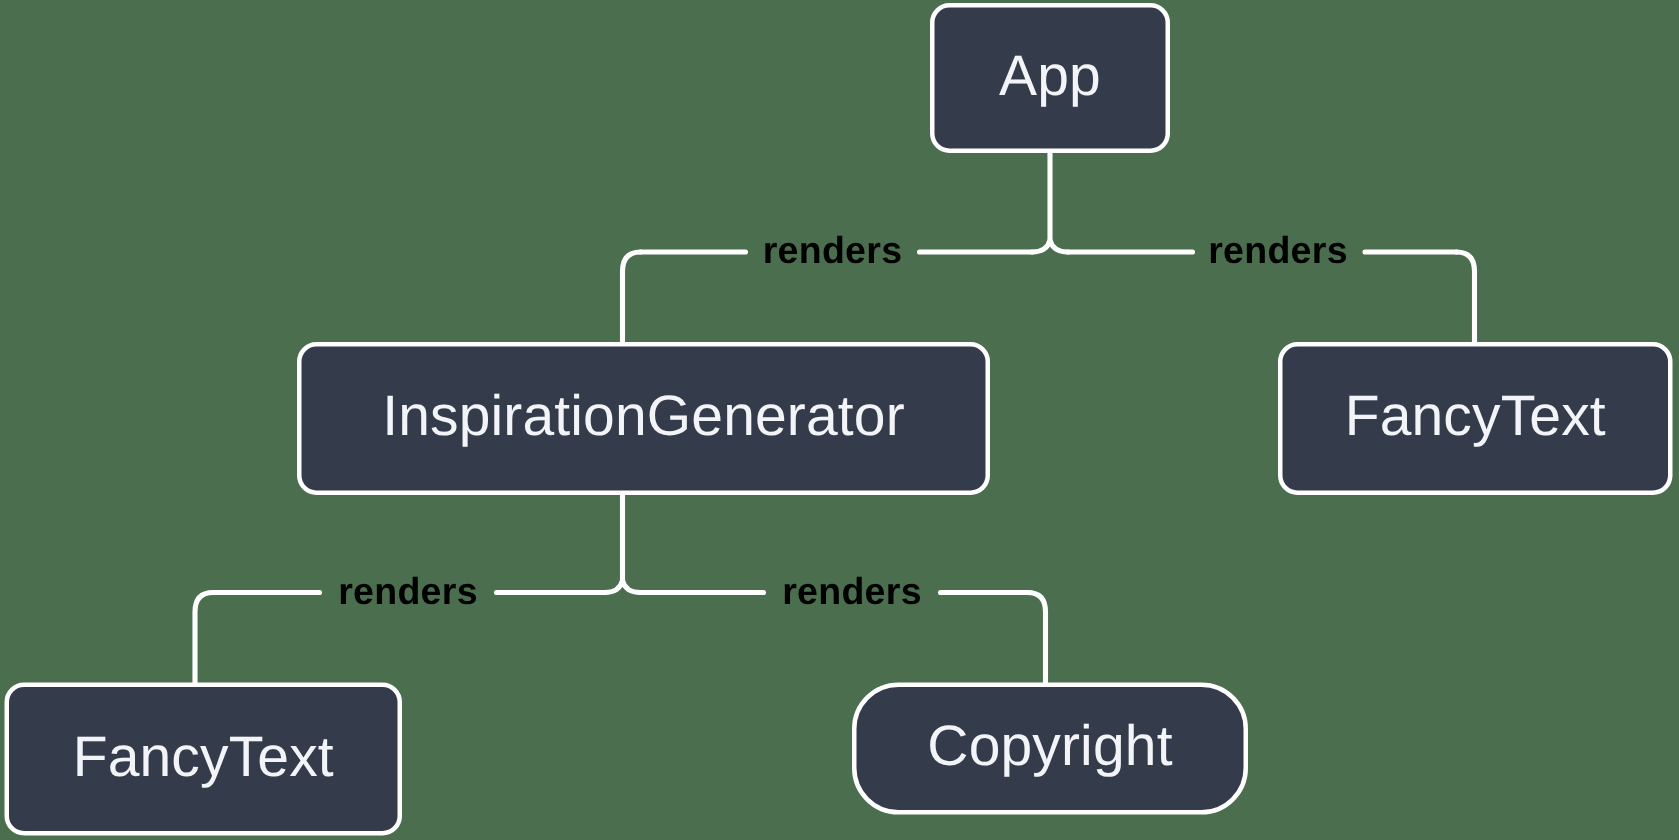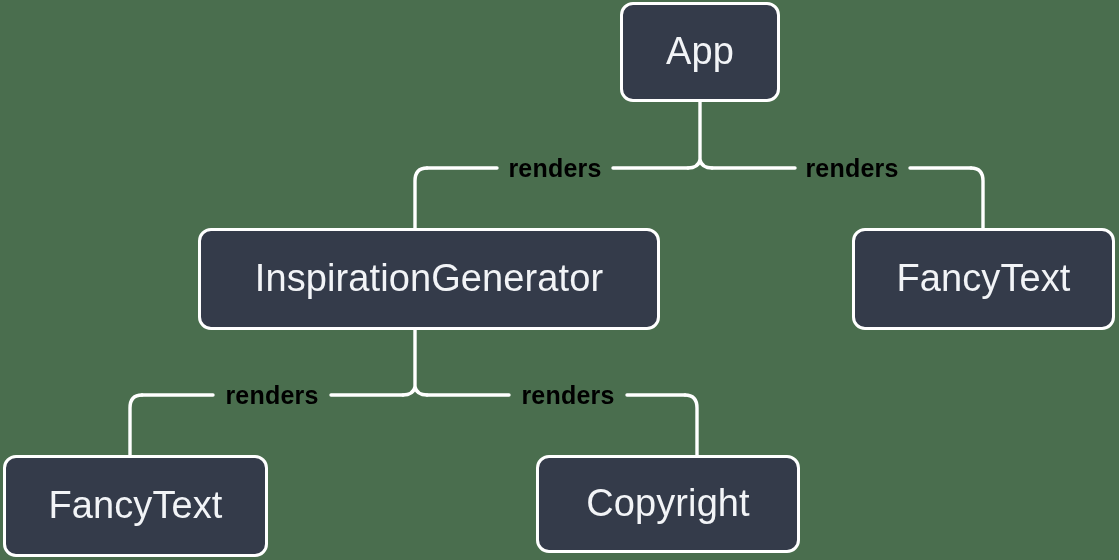--- a/index.html
+++ b/index.html
@@ -56,21 +56,21 @@
     white-space: nowrap;
     transform: translate(-50%, -50%);
     letter-spacing: 0.2px;
   }
 
   
   #node-app            { left: 620px; top: 2px;   width: 160px; height: 100px; }
   #node-inspiration    { left: 198px; top: 228px; width: 462px; height: 102px; }
   #node-fancytext-right{ left: 852px; top: 228px; width: 263px; height: 102px; }
   #node-fancytext-left { left: 3px;   top: 455px; width: 265px; height: 102px; }
-  #node-copyright      { left: 536px; top: 455px; width: 264px; height: 98px; }
+  #node-copyright      { left: 568px; top: 455px; width: 264px; height: 88px; border-radius: 31px; }
 
   
   #label-app-inspiration     { left: 555px; top: 168px; }
   #label-app-fancytext       { left: 852px; top: 168px; }
   #label-insp-fancytext      { left: 272px; top: 395px; }
   #label-insp-copyright      { left: 568px; top: 395px; }
 </style>
 </head>
 <body>
 

